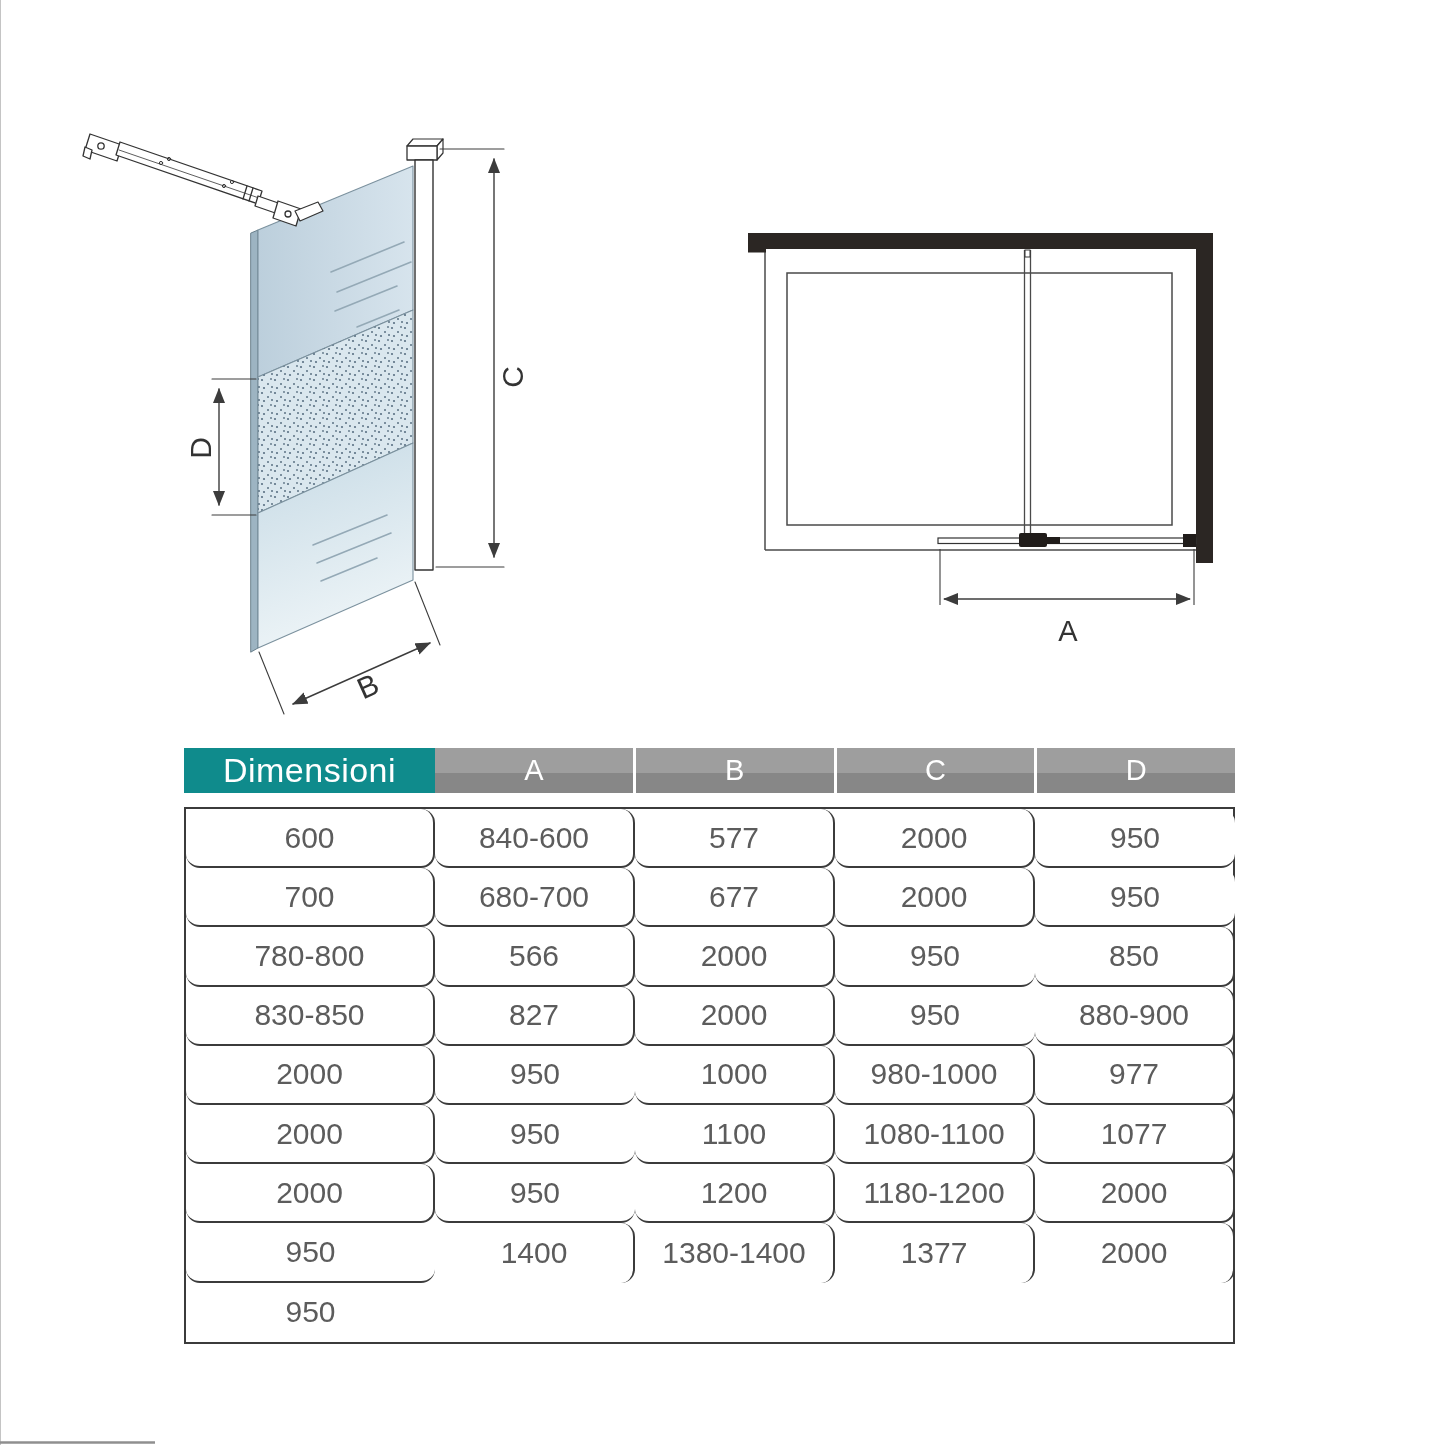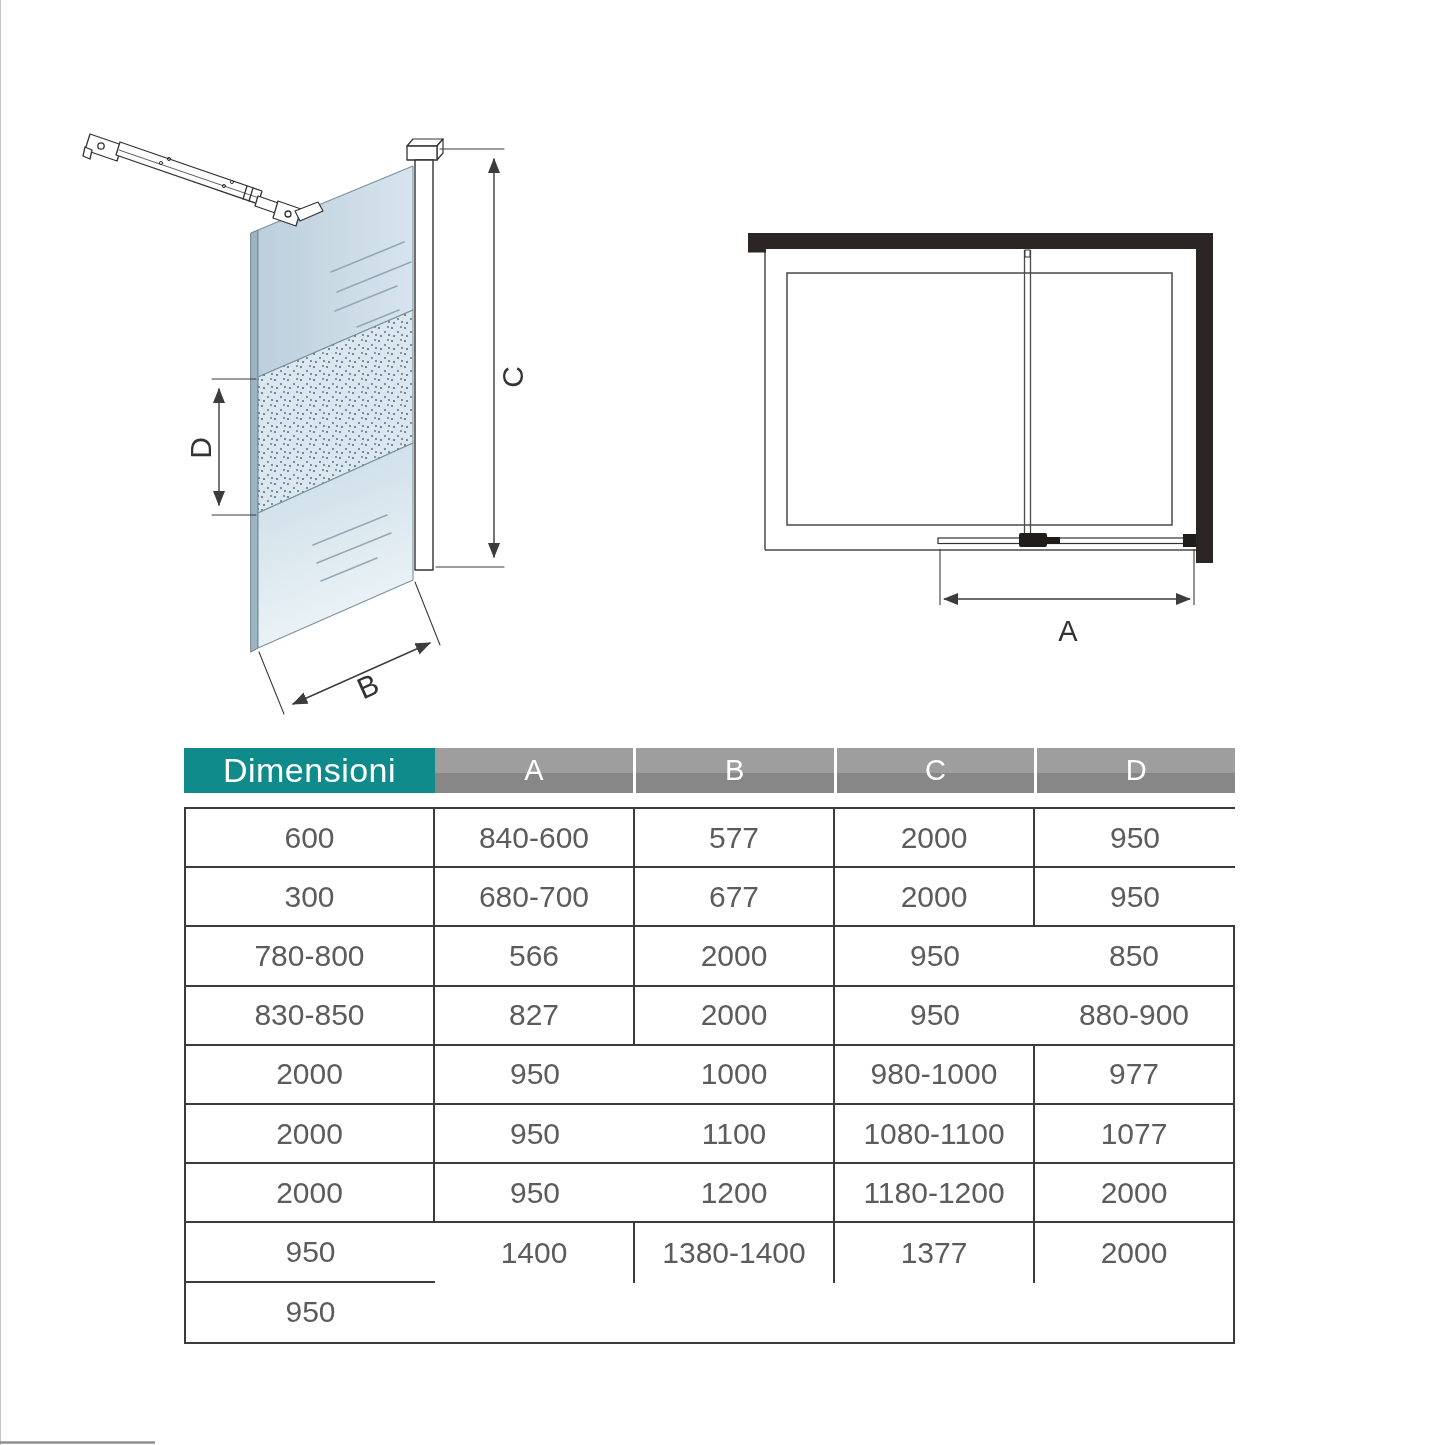--- a/index.html
+++ b/index.html
@@ -13,21 +13,21 @@
   .thead{display:flex;height:45px;}
   .th{display:flex;align-items:center;justify-content:center;color:#fff;box-sizing:border-box;}
   .th.title{width:251px;background:#0f8b8c;font-size:34px;letter-spacing:0.5px;}
   .th.col{flex:1;font-size:29px;
     background:linear-gradient(to bottom,#9e9e9e 0,#9e9e9e 55%,#878787 55%,#878787 100%);}
   .th.col + .th.col{border-left:3px solid #ffffff;}
   .tgrid{margin-top:14px;border:2px solid #3b3b3b;display:grid;
     grid-template-columns:249px 200px 200px 200px 200px;grid-auto-rows:59.2px;}
   .cell{display:flex;align-items:center;justify-content:center;
     font-size:30px;color:#5c5c5c;box-sizing:border-box;
-    border-right:2px solid #3b3b3b;border-bottom:2px solid #3b3b3b;background:#fff;}
+    border-right:2px solid #3b3b3b;border-bottom:2px solid #3b3b3b;background:#fff;border-radius:14px;}
   .cell.lastcol{border-right:none;}
   .cell.lastrow{border-bottom:none;}
 </style>
 </head>
 <body>
 
 <div class="canvas">
 
 <svg class="diagram-svg" width="1445" height="1445" viewBox="0 0 1445 1445">
   <defs>
@@ -162,21 +162,21 @@
     <div class="th col">B</div>
     <div class="th col">C</div>
     <div class="th col">D</div>
   </div>
   <div class="tgrid">
         <div class="cell">600</div>
         <div class="cell">840-600</div>
         <div class="cell">577</div>
         <div class="cell">2000</div>
         <div class="cell lastcol">950</div>
-        <div class="cell">300</div>
+        <div class="cell">700</div>
         <div class="cell">680-700</div>
         <div class="cell">677</div>
         <div class="cell">2000</div>
         <div class="cell lastcol">950</div>
         <div class="cell">780-800</div>
         <div class="cell">566</div>
         <div class="cell">2000</div>
         <div class="cell lastcol">950</div>
         <div class="cell">850</div>
         <div class="cell">830-850</div>

